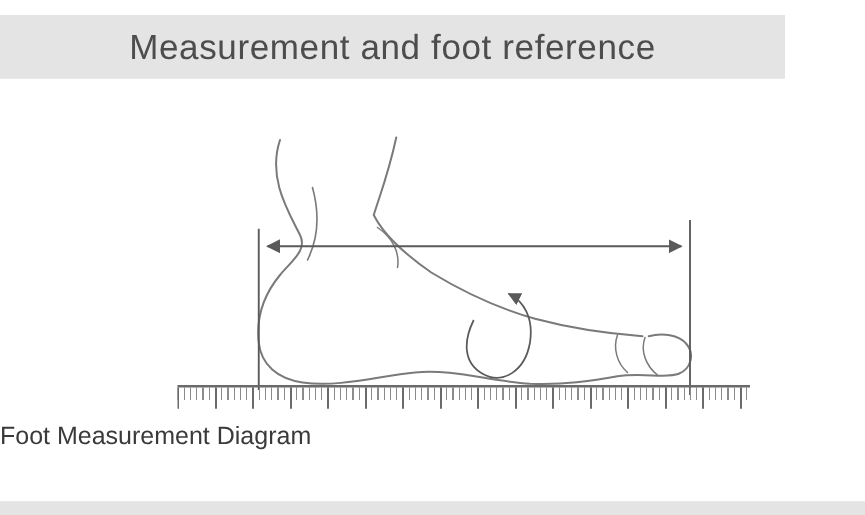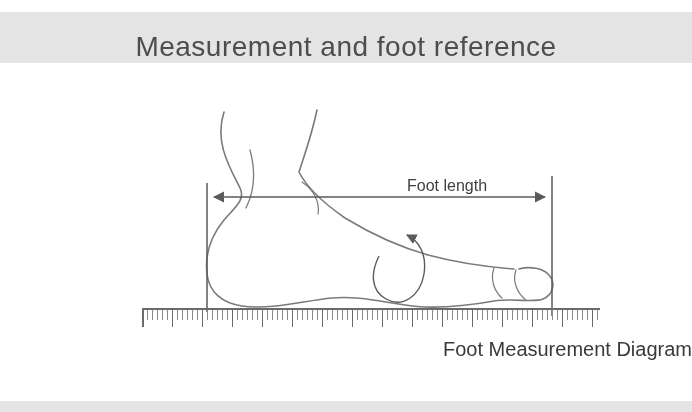--- a/index.html
+++ b/index.html
@@ -10,24 +10,24 @@
   .canvas {
     position: relative;
     width: 692px;
     height: 412px;
     background: #ffffff;
     overflow: hidden;
   }
   .banner {
     position: absolute;
     left: 0; top: 12px;
-    width: 692px; height: 51px;
+    width: 628px; height: 51px;
     background: #e4e4e4;
     display: flex;
-    align-items: flex-end;
+    align-items: center;
     justify-content: center;
   }
   .banner .title {
     font-size: 28px;
     color: #4d4d4d;
     letter-spacing: 0.5px;
   }
   .drawing-svg {
     position: absolute;
     left: 0; top: 0;
@@ -54,21 +54,21 @@
     background-image:
       repeating-linear-gradient(to right, #6a6a6a 0px, #6a6a6a 1.5px, transparent 1.5px, transparent 30px),
       repeating-linear-gradient(to right, #8c8c8c 0px, #8c8c8c 1px, transparent 1px, transparent 5px);
     background-size: 100% 17px, 100% 10px;
     background-repeat: no-repeat;
   }
   .caption {
     position: absolute;
     left: 0; top: 338px;
     width: 692px;
-    text-align: right;
+    text-align: left;
     font-size: 20px;
     color: #3a3a3a;
   }
   .footer-bar {
     position: absolute;
     left: 0; bottom: 0;
     width: 692px; height: 11px;
     background: #e4e4e4;
   }
 </style>
@@ -116,21 +116,20 @@
     <line x1="552" y1="176" x2="552" y2="316" stroke="#5a5a5a" stroke-width="1.5"></line>
 
     <line x1="214" y1="197" x2="545" y2="197" stroke="#5a5a5a" stroke-width="1.5" marker-start="url(#arrow)" marker-end="url(#arrow)"></line>
 
     <path d="M 379 256
              C 371 272, 370 290, 386 299
              C 402 308, 420 297, 424 274
              C 427 254, 419 241, 407 235" fill="none" stroke="#5a5a5a" stroke-width="1.4" marker-end="url(#arrow)"></path>
   </svg>
 
-  <div class="label foot-length">Foot length</div>
 
 
   <div class="ruler"></div>
 
   <div class="caption">Foot Measurement Diagram</div>
 
   <div class="footer-bar"></div>
 
 </div>
 

